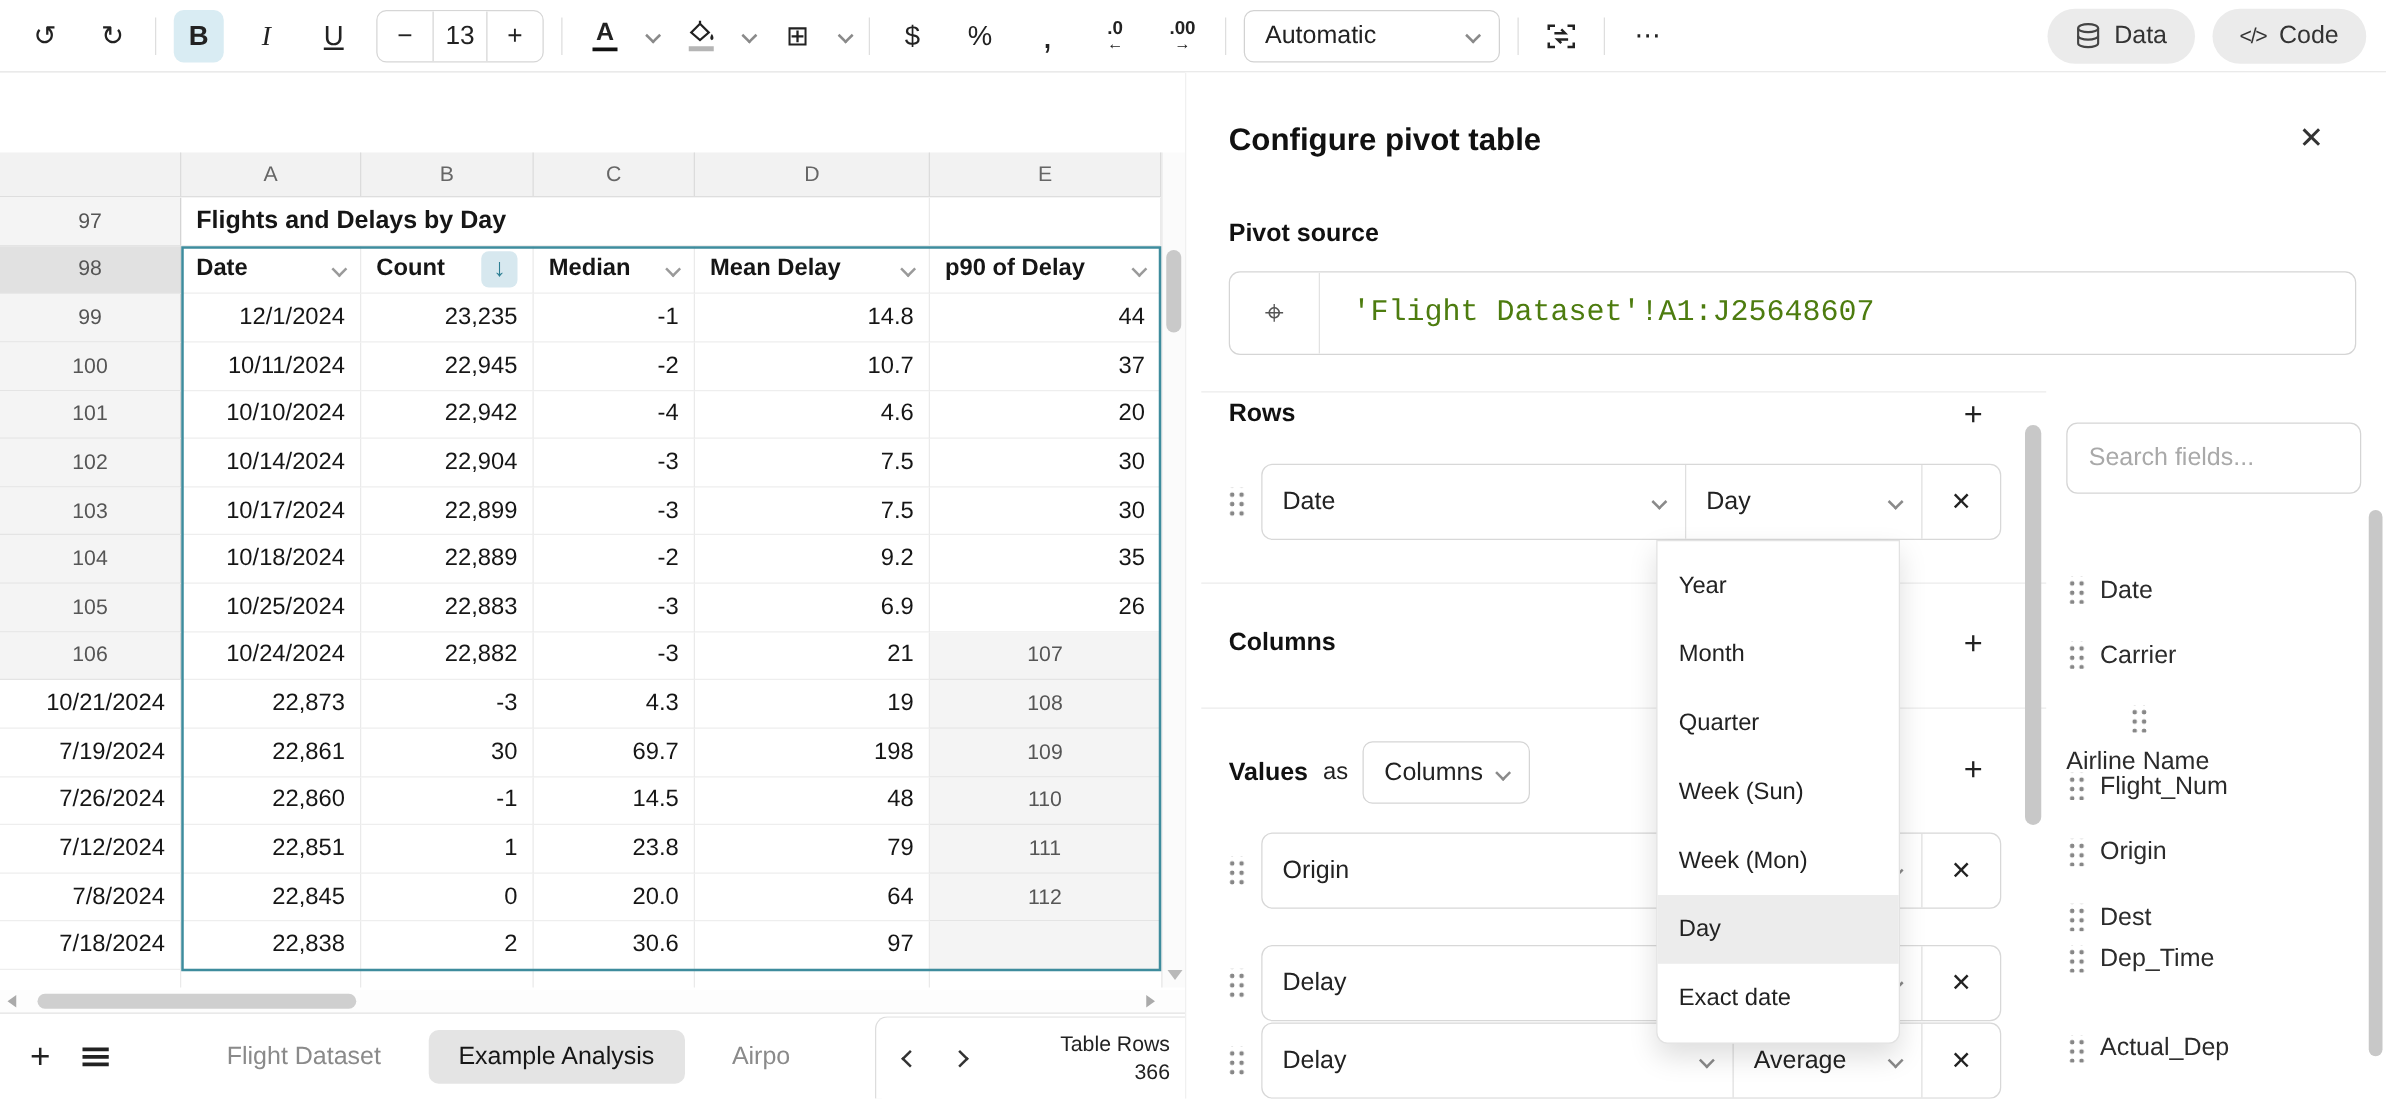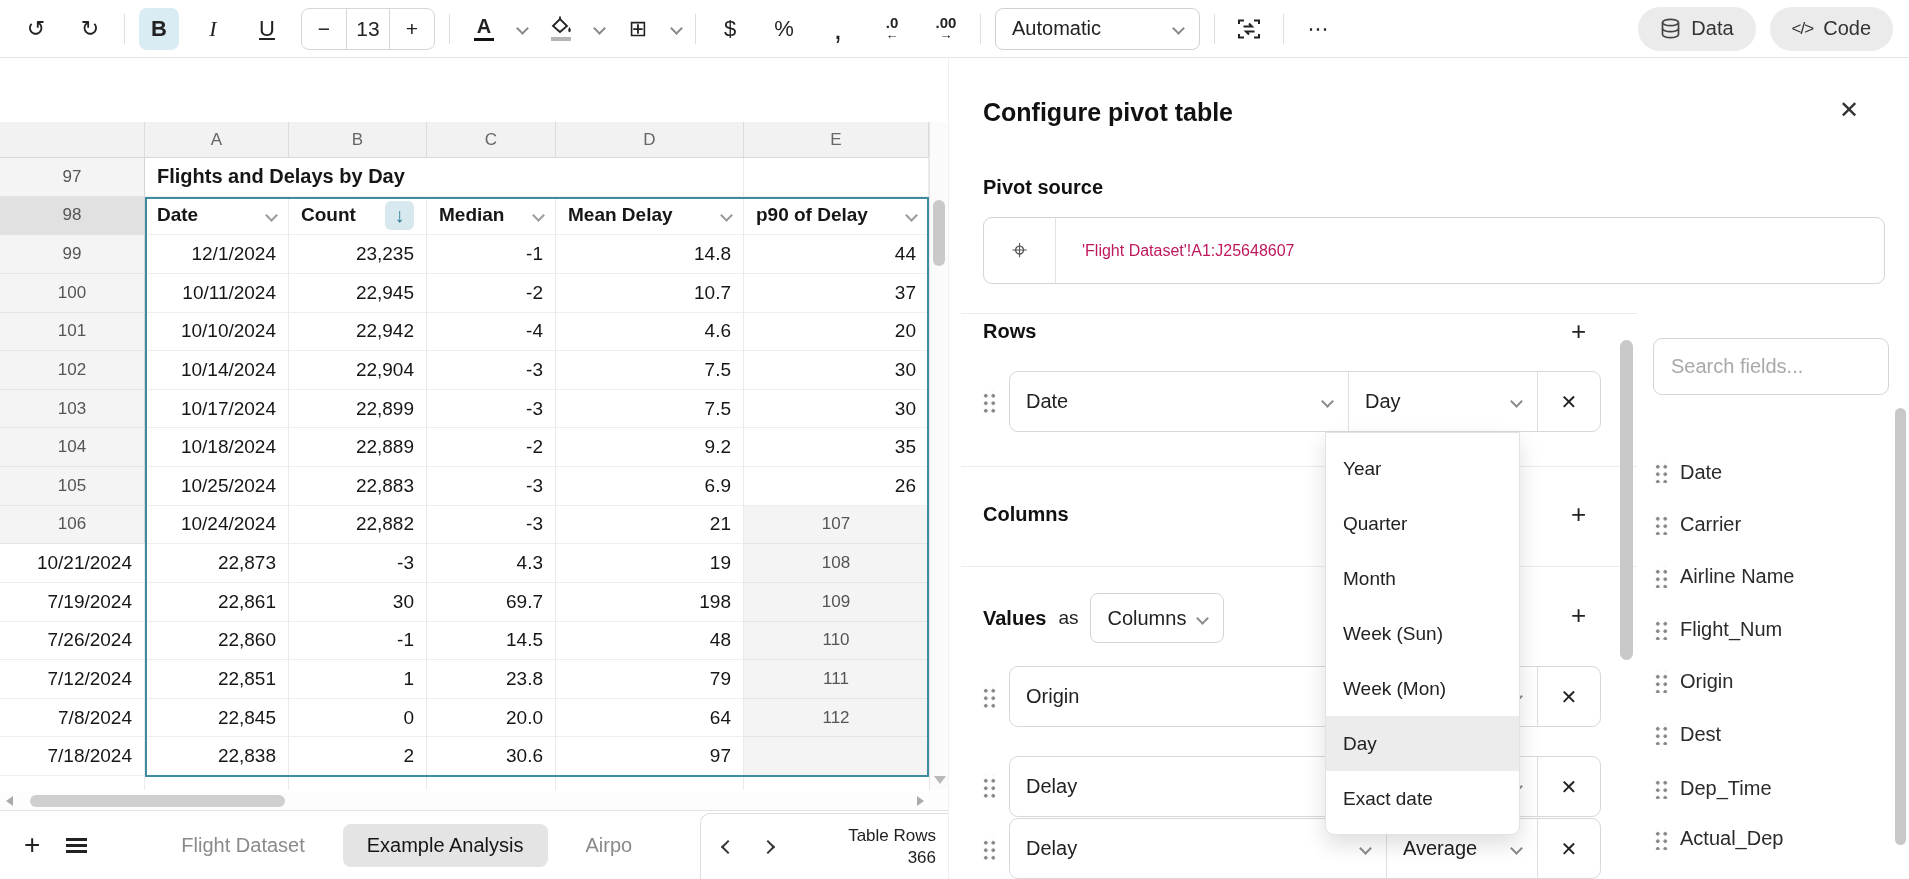--- a/index.html
+++ b/index.html
@@ -120,21 +120,21 @@
   .panel { position:absolute; left:948px; top:58px; width:961px; height:821px; background:#fff;
            border-left:1px solid #f0f0f0; }
   .panel .abs { position:absolute; }
   .ptitle { left:34px; top:40px; font-size:25px; font-weight:bold; color:#111; }
   .pclose { left:890px; top:38px; font-size:24px; color:#333; }
   .plabel { font-size:20px; font-weight:bold; color:#111; }
   .srcbox { left:34px; top:159px; width:902px; height:67px; border:1px solid #d5d5d5;
             border-radius:9px; display:flex; align-items:stretch; overflow:hidden; }
   .srcbox .iconseg { width:72px; display:flex; align-items:center; justify-content:center;
                      border-right:1px solid #e2e2e2; font-size:27px; color:#555; }
-  .srcbox .srctext { display:flex; align-items:center; padding-left:26px; font-size:16px; color:#be185d; }
+  .srcbox .srctext { display:flex; align-items:center; padding-left:26px; font-size:24px; color:#4d7c0f;font-family:Liberation Mono, monospace; }
   .hdiv { position:absolute; left:12px; width:676px; height:1px; background:#ececec; }
   .plusbtn { font-size:26px; color:#222; }
   .item { position:absolute; left:60px; width:592px; height:61px; border:1px solid #d8d8d8;
           border-radius:9px; background:#fff; display:flex; align-items:stretch; }
   .item .seg { display:flex; align-items:center; justify-content:space-between; padding:0 16px;
                font-size:20px; color:#222; border-right:1px solid #dfdfdf; }
   .item .seg.field { flex:1; }
   .item .seg.xseg { width:62px; justify-content:center; border-right:none; font-size:20px; }
   .handle { position:absolute; left:32px; width:16px; height:24px; }
   .valas { position:absolute; left:34px; display:flex; align-items:center; gap:12px; }
@@ -495,57 +495,57 @@
           <div class="seg" style="width: 151px;">
             <span>Average</span>
             <span class="chv"></span>
           </div>
           <div class="seg xseg">✕</div>
         </div>
       </div>
 
     <div class="menu" id="bucketmenu">
         <div class="mitem">Year</div>
+        <div class="mitem">Month</div>
         <div class="mitem">Quarter</div>
-        <div class="mitem">Month</div>
         <div class="mitem">Week (Sun)</div>
         <div class="mitem">Week (Mon)</div>
         <div class="mitem sel">Day</div>
         <div class="mitem">Exact date</div>
       </div>
 
     <div class="pscroll"></div>
 
     <div class="search">Search fields...</div>
     <div class="flist" id="fieldslist">
         <div class="fitem" style="top: 61px;">
           <span class="dots"></span>
           <span class="lbl">Date</span>
         </div>
         <div class="fitem" style="top: 113.4px; text-align: right;">
           <span class="dots"></span>
           <span class="lbl">Carrier</span>
         </div>
-        <div class="fitem" style="top: 165.8px;">
+        <div class="fitem" style="top: 165.8px; flex-direction: column;">
           <span class="dots"></span>
           <span class="lbl">Airline Name</span>
         </div>
         <div class="fitem" style="top: 218.2px;">
           <span class="dots"></span>
           <span class="lbl">Flight_Num</span>
         </div>
         <div class="fitem" style="top: 270.6px;">
           <span class="dots"></span>
           <span class="lbl">Origin</span>
         </div>
         <div class="fitem" style="top: 323px;">
           <span class="dots"></span>
           <span class="lbl">Dest</span>
         </div>
-        <div class="fitem" style="top: 377px;">
+        <div class="fitem" style="top: 356px;">
           <span class="dots"></span>
           <span class="lbl">Dep_Time</span>
         </div>
         <div class="fitem" style="top: 427.8px;">
           <span class="dots"></span>
           <span class="lbl">Actual_Dep</span>
         </div>
         <div class="fitem" style="top: 480.2px;"></div>
       </div>
     <div class="fscroll"></div>

